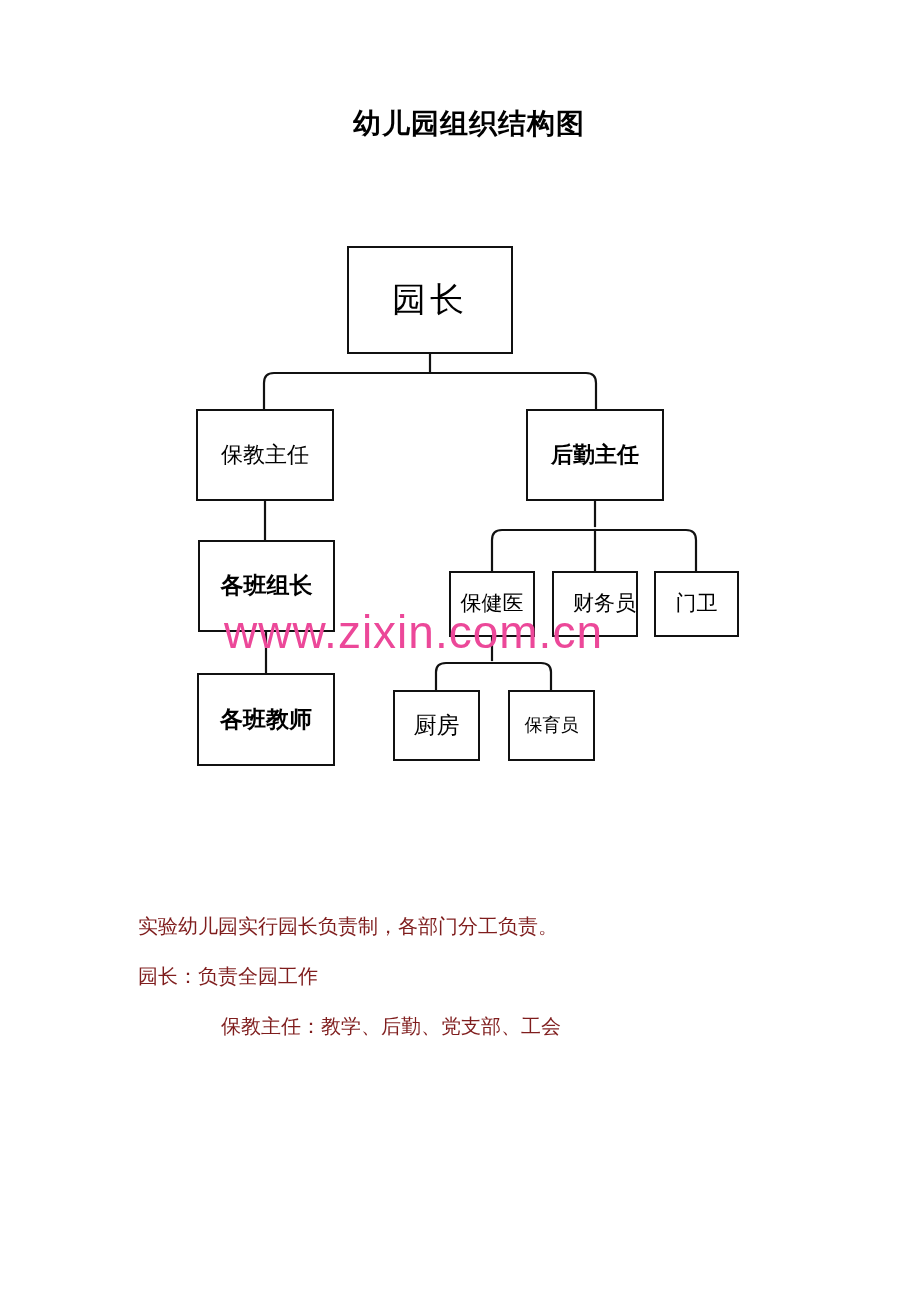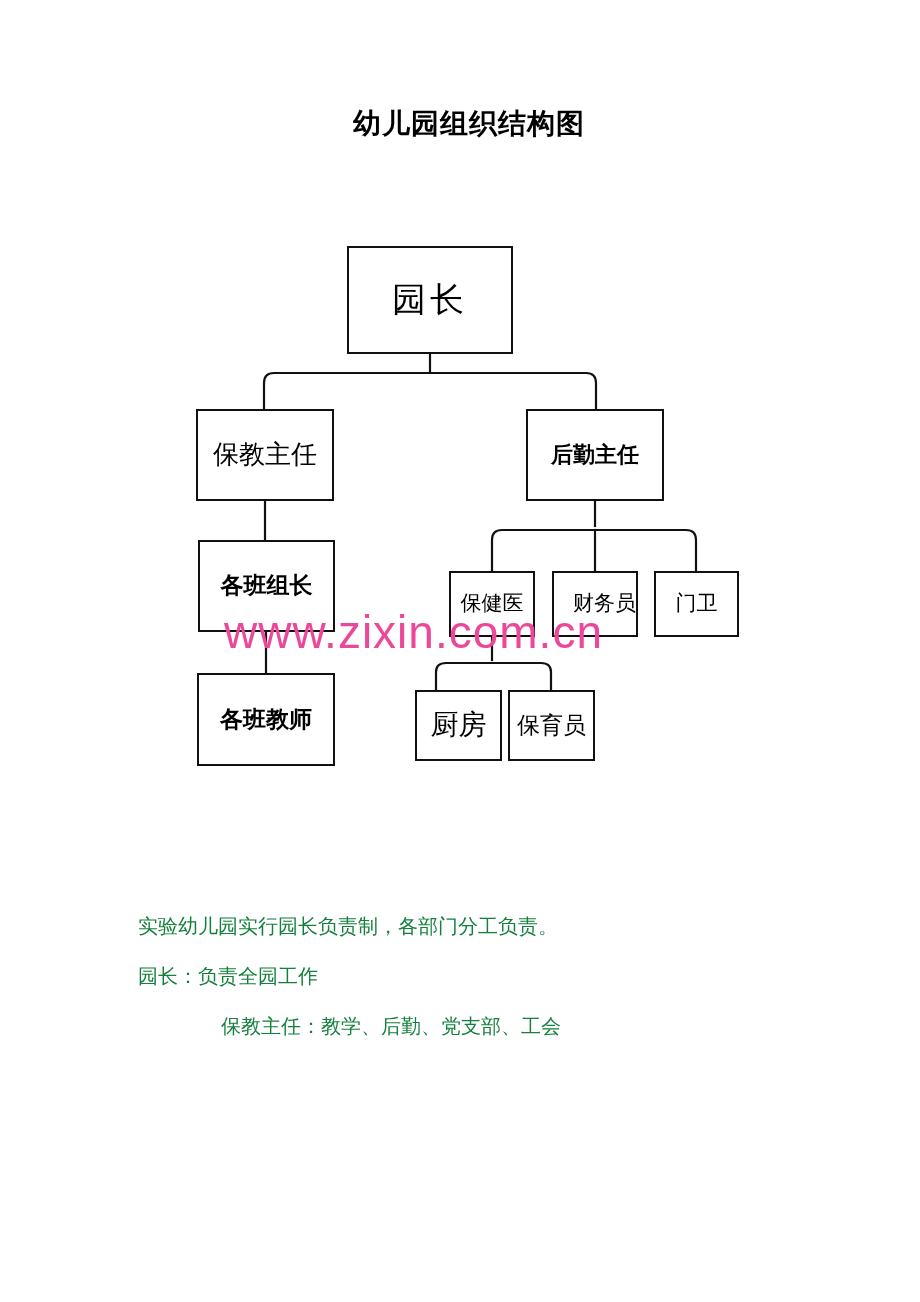--- a/index.html
+++ b/index.html
@@ -67,53 +67,53 @@
     text-align: center;
     line-height: 1.1;
     font-family: "Liberation Serif", "DejaVu Serif", serif;
   }
 
   .node span { display: inline-block; }
 
   .n-root      { left: 347px; top: 246px;  width: 166px; height: 108px; font-size: 34px; }
   .n-root span { letter-spacing: 4px; }
 
-  .n-l1-left   { left: 196px; top: 409px;  width: 138px; height: 92px;  font-size: 26px; }
+  .n-l1-left   { left: 196px; top: 409px;  width: 138px; height: 92px;  font-size: 22px; }
   .n-l1-right  { left: 526px; top: 409px;  width: 138px; height: 92px;  font-size: 22px; font-weight: bold; }
 
   .n-l2-left   { left: 198px; top: 540px;  width: 137px; height: 92px;  font-size: 23px; font-weight: bold; }
   .n-l3-left   { left: 197px; top: 673px;  width: 138px; height: 93px;  font-size: 23px; font-weight: bold; }
 
   .n-health    { left: 449px; top: 571px;  width: 86px;  height: 66px;  font-size: 21px; text-align: center; }
   .n-finance   { left: 552px; top: 571px;  width: 86px;  height: 66px;  font-size: 21px; justify-content: flex-end; }
   .n-guard     { left: 654px; top: 571px;  width: 85px;  height: 66px;  font-size: 21px; }
 
-  .n-kitchen   { left: 393px; top: 690px;  width: 87px;  height: 71px;  font-size: 28px; margin-left: 22px; }
-  .n-nurse     { left: 508px; top: 690px;  width: 87px;  height: 71px;  font-size: 23px; }
+  .n-kitchen   { left: 393px; top: 690px;  width: 87px;  height: 71px;  font-size: 23px; }
+  .n-nurse     { left: 508px; top: 690px;  width: 87px;  height: 71px;  font-size: 18px; }
 
   
   .watermark {
     position: absolute;
     left: 224px;
     top: 605px;
     width: 470px;
     font-family: "Liberation Sans", "DejaVu Sans", sans-serif;
     font-size: 46px;
     color: #ec4899;
     letter-spacing: 1px;
     white-space: nowrap;
     user-select: none;
   }
 
   
   .para {
     position: absolute;
     font-family: "Liberation Serif", "DejaVu Serif", serif;
     font-size: 20px;
-    color: #15803d;
+    color: #7f1d1d;
     white-space: nowrap;
   }
   .p1 { left: 138px; top: 913px; }
   .p2 { left: 138px; top: 963px; }
   .p3 { left: 221px; top: 1013px; }
 </style>
 </head>
 <body>
 
 <div id="page">

